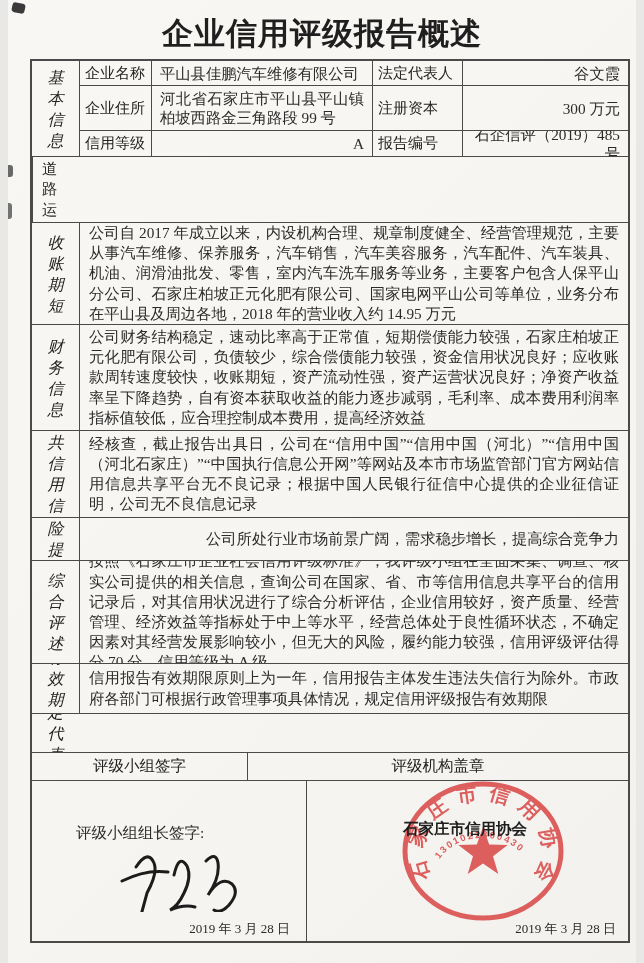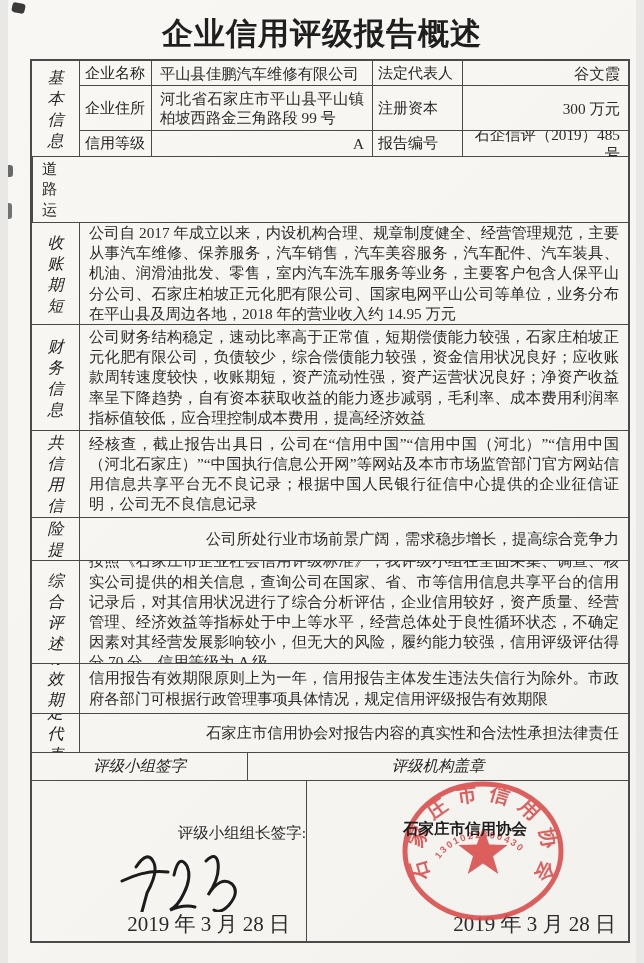--- a/index.html
+++ b/index.html
@@ -20,38 +20,38 @@
   }
   .doc {
     position: absolute; left: 22px; top: 59px;
     width: 600px; height: 884px;
     border: 2px solid #4a4a4a;
   }
   .sec { display: grid; width: 100%; }
   .sec + .sec { border-top: 1px solid #4a4a4a; }
   .sec-basic { grid-template-columns: 47px 72px 221px 90px 166px; grid-template-rows: 24px 45px 26px; height: 95px; }
   .sec-2col { grid-template-columns: 47px 549px; }
-  .sec-hdr  { grid-template-columns: 215px 381px; height: 28px; font-style: italic; }
+  .sec-hdr  { grid-template-columns: 215px 381px; height: 28px; }
   .sec-sig  { grid-template-columns: 274px 322px; height: 161px; }
   .cell { display: flex; align-items: center; overflow: hidden; }
   .bl { border-left: 1px solid #4a4a4a; }
   .bt { border-top: 1px solid #4a4a4a; }
   .lbl {
     justify-content: center; text-align: center;
     font-size: 16px; line-height: 21px; padding: 0 16px; color: #242424; font-style: italic;
   }
   .sublbl { font-size: 15px; padding: 0 5px; white-space: nowrap; color: #242424; }
   .val { font-size: 15.3px; line-height: 19px; padding: 1px 8px; }
   .body { font-size: 15.3px; line-height: 20.2px; padding: 2px 9px; }
   .body > span, .val > span { display: block; width: 100%; text-align: justify; }
   .val.nojust > span, .body.nojust > span { text-align: right; }
   .hdrcell { justify-content: center; font-size: 15.5px; color: #222; }
   .sigcell { position: relative; }
-  .sign-label { position: absolute; top: 42px; left: 0; width: 100%; text-align: right; font-size: 15.5px; padding-left: 44px; }
-  .date { position: absolute; bottom: 3px; font-size: 21px; color: #2a2a2a; }
+  .sign-label { position: absolute; top: 42px; left: 0; width: 100%; text-align: left; font-size: 15.5px; padding-left: 44px; }
+  .date { position: absolute; bottom: 3px; font-size: 13px; color: #2a2a2a; }
   .date-left { right: 16px; }
   .date-right { right: 12px; }
   .signature-svg { position: absolute; left: 88px; top: 56px; }
   .stamp-svg { position: absolute; left: 95px; top: 0; z-index: 4; opacity: .88; }
   .stamp-org { position: absolute; left: 96px; top: 38px; z-index: 5; font-size: 15.5px; font-weight: 600; color: #1d1d1d; white-space: nowrap; }
   .artifact { position: absolute; background: #3a3a3a; border-radius: 3px; }
   .a1 { left: 4px; top: 3px; width: 13px; height: 10px; transform: rotate(12deg); }
   .a2 { left: -2px; top: 165px; width: 7px; height: 12px; opacity:.75; }
   .a3 { left: -2px; top: 203px; width: 6px; height: 16px; opacity:.7; }
 </style>
@@ -142,23 +142,20 @@
 
     <div class="sec sec-2col" style="height:50px">
       <div class="cell lbl">有效期限</div>
       <div class="cell body bl">
           <span>信用报告有效期限原则上为一年，信用报告主体发生违法失信行为除外。市政府各部门可根据行政管理事项具体情况，规定信用评级报告有效期限</span>
         </div>
     </div>
 
     <div class="sec sec-2col" style="height:39px">
       <div class="cell lbl">法定代表人</div>
-      <div class="cell body bl nojust">
-          <span>石家庄市信用协会对报告内容的真实性和合法性承担法律责任</span>
-        </div>
     </div>
 
     <div class="sec sec-hdr">
       <div class="cell hdrcell">评级小组签字</div>
       <div class="cell hdrcell bl">评级机构盖章</div>
     </div>
 
     <div class="sec sec-sig">
       <div class="cell sigcell">
         <div class="sign-label">评级小组组长签字:</div>

